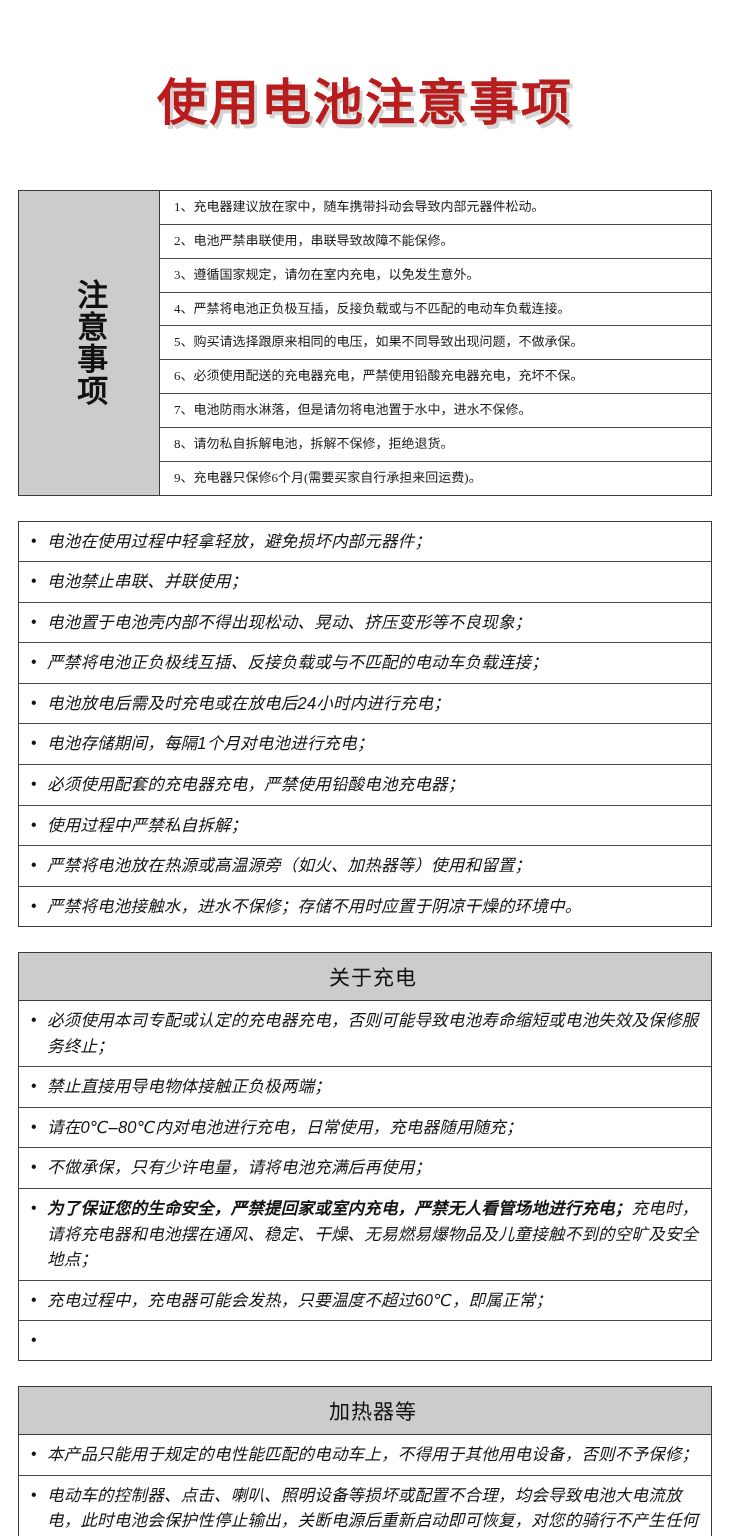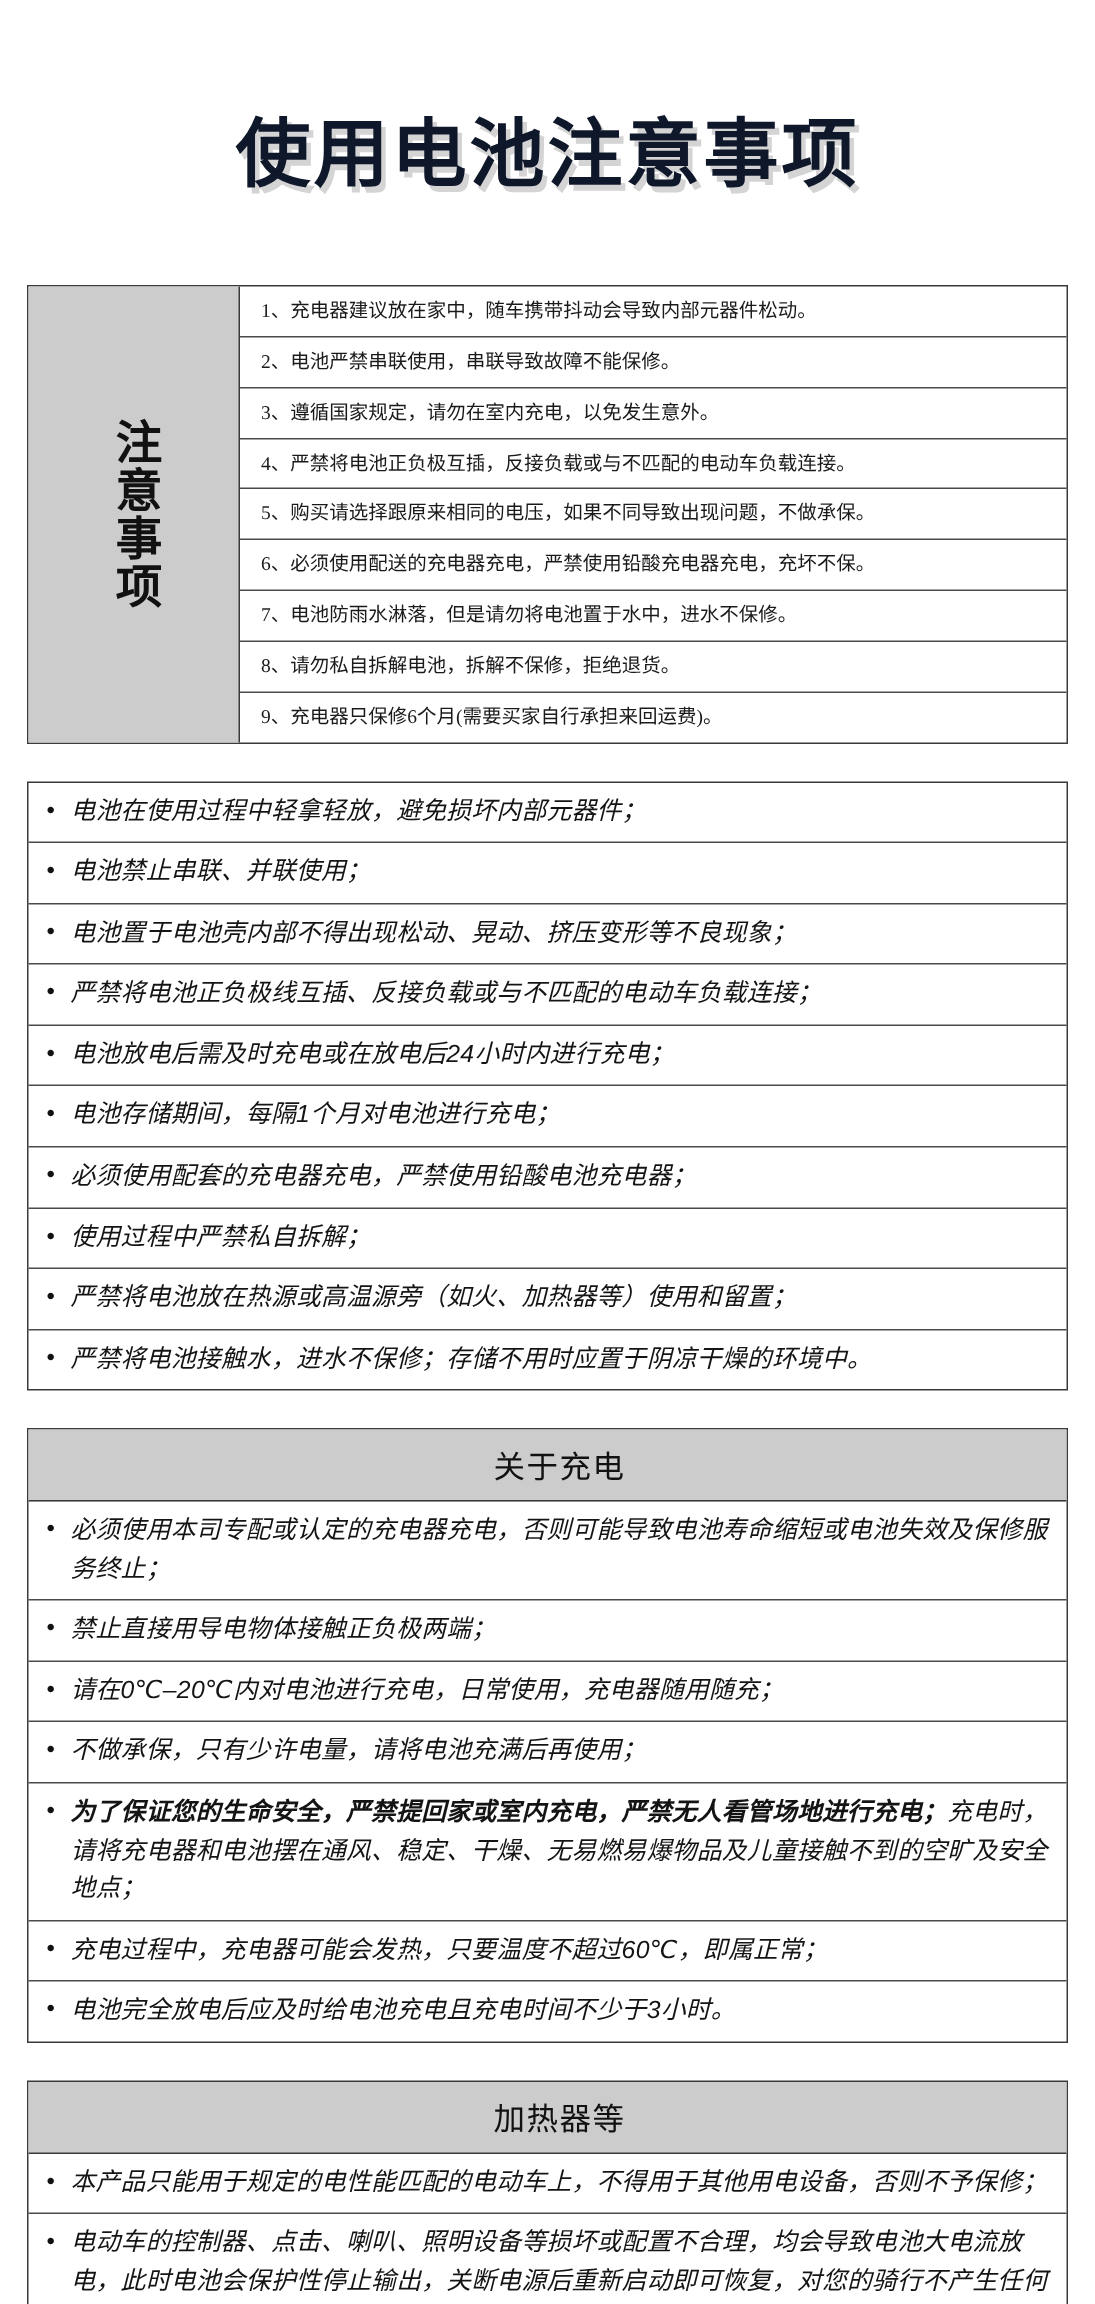--- a/index.html
+++ b/index.html
@@ -26,21 +26,21 @@
   .title-wrap {
     text-align: center;
     padding-top: 42px;
     padding-bottom: 26px;
   }
   .doc-title {
     display: inline-block;
     font-size: 50px;
     font-weight: bold;
     letter-spacing: 2px;
-    color: #0f172a;
+    color: #b91c1c;
     text-shadow: 3px 4px 0 rgba(160,160,160,0.45);
     line-height: 1.1;
   }
 
   
   .box {
     margin: 0 18px 25px 18px;
     border: 1.5px solid #3a3a3a;
     box-sizing: border-box;
     background: #ffffff;
@@ -213,37 +213,36 @@
       <div class="brow">
         <span class="bullet">•</span>
         <span class="btext">必须使用本司专配或认定的充电器充电，否则可能导致电池寿命缩短或电池失效及保修服务终止；</span>
       </div>
       <div class="brow">
         <span class="bullet">•</span>
         <span class="btext">禁止直接用导电物体接触正负极两端；</span>
       </div>
       <div class="brow">
         <span class="bullet">•</span>
-        <span class="btext">请在0℃–20℃内对电池进行充电，日常使用，充电器随用随充；</span>
+        <span class="btext">请在0℃–80℃内对电池进行充电，日常使用，充电器随用随充；</span>
       </div>
       <div class="brow">
         <span class="bullet">•</span>
         <span class="btext">不做承保，只有少许电量，请将电池充满后再使用；</span>
       </div>
       <div class="brow">
         <span class="bullet">•</span>
         <span class="btext bold-lead"><span class="lead">为了保证您的生命安全，严禁提回家或室内充电，严禁无人看管场地进行充电；</span><span>充电时，请将充电器和电池摆在通风、稳定、干燥、无易燃易爆物品及儿童接触不到的空旷及安全地点；</span></span>
       </div>
       <div class="brow">
         <span class="bullet">•</span>
         <span class="btext">充电过程中，充电器可能会发热，只要温度不超过60℃，即属正常；</span>
       </div>
       <div class="brow">
         <span class="bullet">•</span>
-        <span class="btext">电池完全放电后应及时给电池充电且充电时间不少于3小时。</span>
       </div>
     </div>
   </div>
 
   <div class="box tight">
     <div class="sec-head">加热器等</div>
     <div class="blist">
       <div class="brow">
         <span class="bullet">•</span>
         <span class="btext">本产品只能用于规定的电性能匹配的电动车上，不得用于其他用电设备，否则不予保修；</span>

